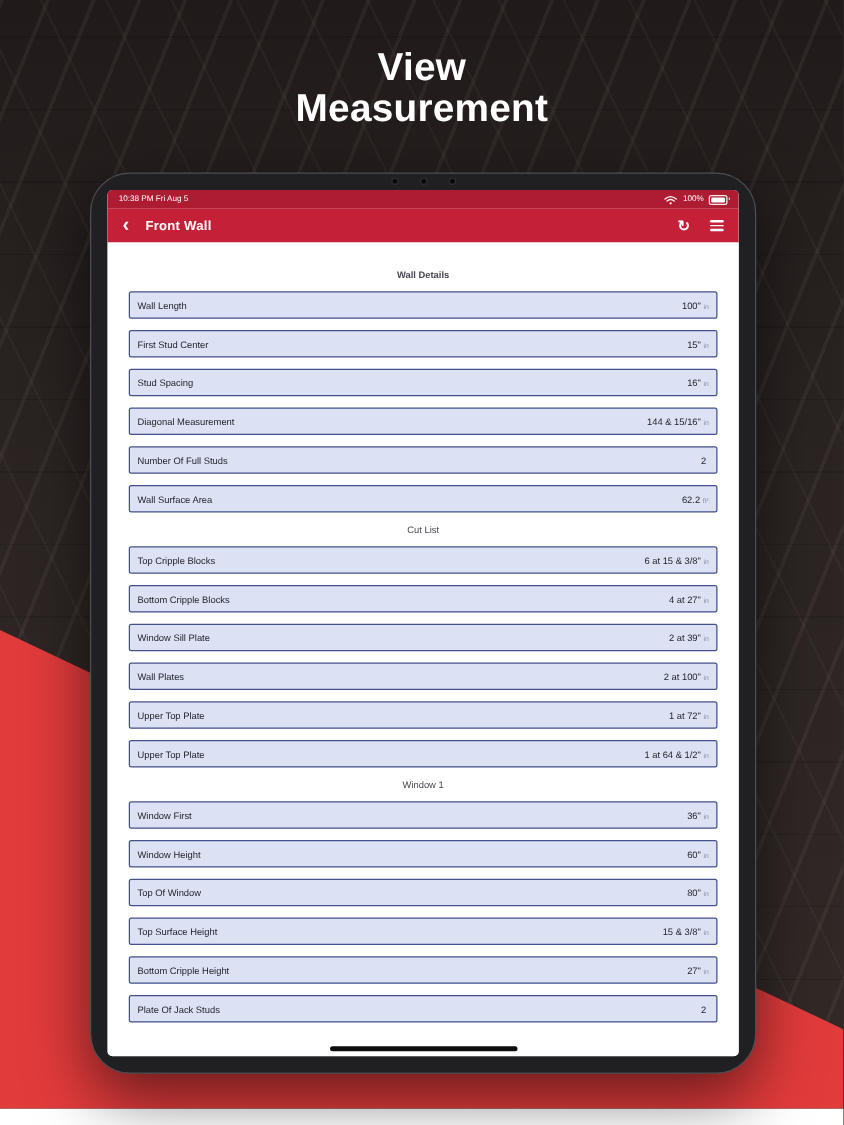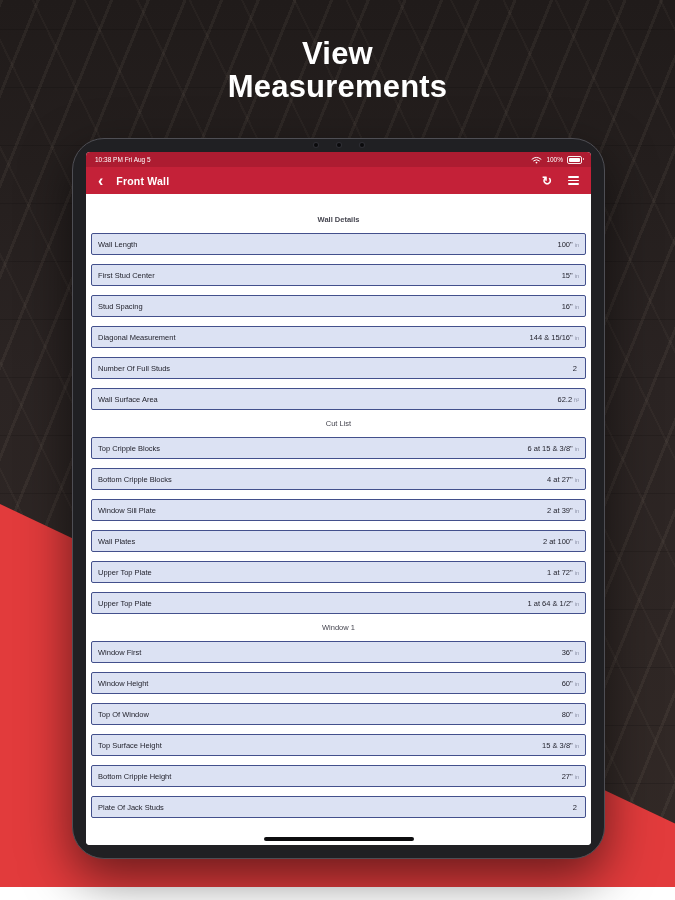--- a/index.html
+++ b/index.html
@@ -39,39 +39,39 @@
   .nav-actions{margin-left:auto;display:flex;align-items:center;gap:16px;}
   .refresh-btn{font-size:12px;font-weight:700;cursor:pointer;}
   .menu-btn{display:flex;flex-direction:column;gap:2px;cursor:pointer;}
   .menu-btn i{display:block;width:11px;height:1.6px;background:#ffffff;border-radius:1px;}
 
   
   .content{flex:1;background:#ffffff;padding:6px 5px 0;overflow:hidden;}
   .section-title{text-align:center;font-size:7.5px;color:#45454f;margin:9px 0;}
   .section:first-child .section-title{margin-top:15px;font-weight:bold;}
   .mrow{display:flex;align-items:center;justify-content:space-between;height:20px;
-    border:1px solid #43508c;background:#dce2f3;border-radius:2px;padding:0 6px;margin:0 0 9px;gap:24px;}
+    border:1px solid #43508c;background:#dce2f3;border-radius:2px;padding:0 6px;margin:0 12px 9px;gap:24px;}
   .mrow .lbl{font-size:7.5px;color:#1e1e28;}
   .valwrap{display:flex;align-items:baseline;}
   .mrow .val{font-size:7.5px;color:#1e1e28;}
   .mrow .unit{font-size:5.5px;color:#8a8fa5;margin-left:2px;}
   .home-indicator{position:absolute;left:50%;transform:translateX(-50%);bottom:4px;width:150px;height:4.5px;
     border-radius:3px;background:#0d0d0f;}
 </style>
 </head>
 <body>
 
 <div class="stage">
   <div class="texture"></div>
   <div class="red-shape"></div>
   <div class="bottom-strip"></div>
 
   <div class="headline">
     <div>View</div>
-    <div>Measurements</div>
+    <div>Measurement</div>
   </div>
 
   <div class="tablet">
     <div class="cam-dots">
       <i></i>
       <i></i>
       <i></i>
     </div>
 
     <div class="screen">

